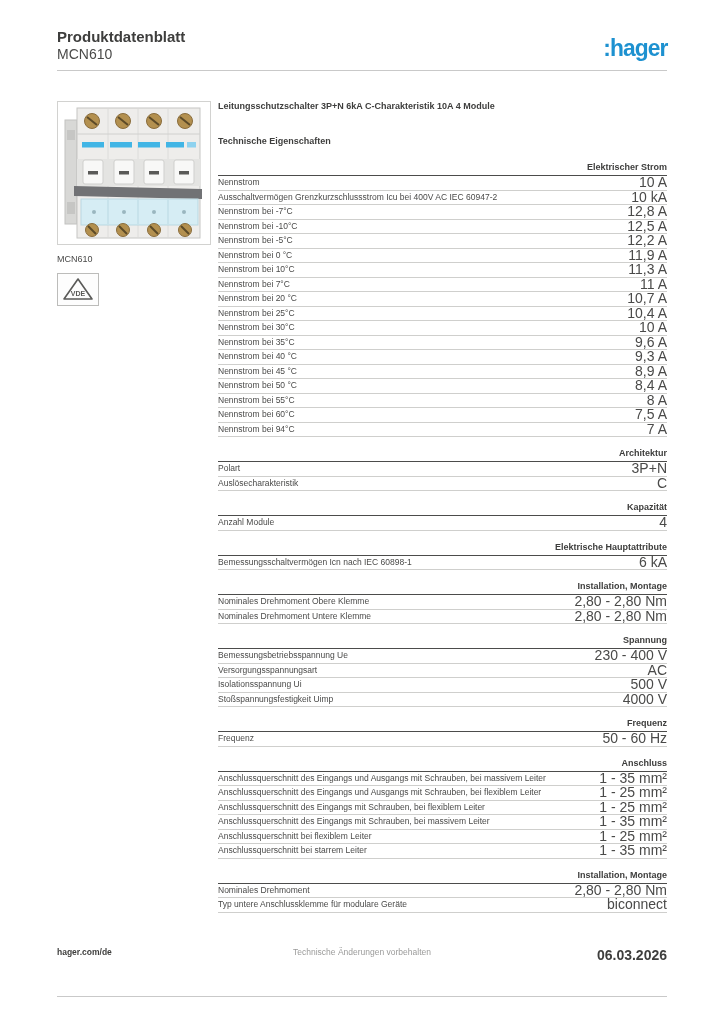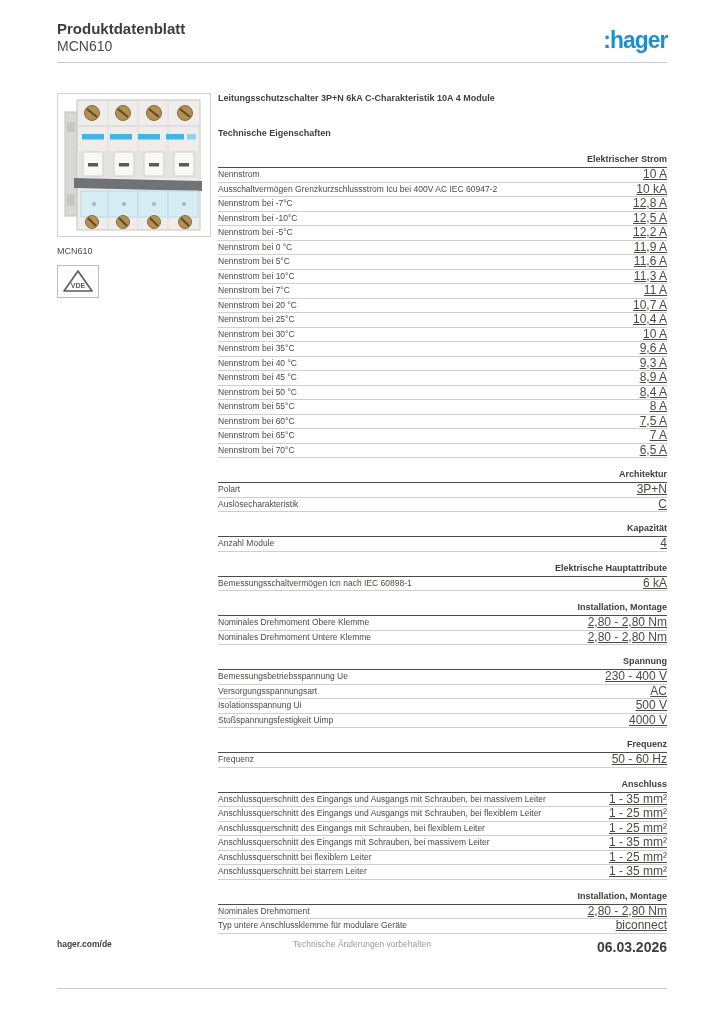--- a/index.html
+++ b/index.html
@@ -2,21 +2,21 @@
 <html><head>
 <meta charset="utf-8">
 <style>
   * { margin:0; padding:0; box-sizing:border-box; }
   html,body { background:#ffffff; }
   body {
     width:724px; height:1024px; position:relative; overflow:hidden;
     font-family:"Liberation Sans","DejaVu Sans",sans-serif;
     color:#3e3e3d;
   }
-  .page { position:absolute; inset:0; background:#fff; }
+  .page { position:absolute; inset:0; background:#fff;margin-top:8px; }
 
   
   .header { position:absolute; left:57px; right:57px; top:20px; height:42px; }
   .header-title { font-size:15px; font-weight:bold; line-height:18px; color:#3e3e3d; }
   .header-subtitle { font-size:14px; line-height:17px; color:#4a4a49; }
   .logo {
     position:absolute; right:0; top:6px;
     font-size:24px; font-weight:bold; color:#1d91d0;
     letter-spacing:-1px; transform:scaleX(.95); transform-origin:right;
   }
@@ -42,21 +42,21 @@
   .t-sec { margin-bottom:10px; }
   .t-hd {
     font-size:9px; font-weight:bold; line-height:12px;
     padding-bottom:2px; border-bottom:1px solid #4c4c4b; color:#3e3e3d;text-align:right;
   }
   .t-row {
     display:flex; justify-content:space-between; align-items:flex-start;
     border-bottom:1px solid #cfcfcd; padding:1px 0 2px; min-height:14.5px;gap:7px;
   }
   .t-label { font-size:8.5px; line-height:10.5px; color:#4a4a49; padding-right:10px; }
-  .t-value { font-size:12px; line-height:10.5px; color:#4a4a49; white-space:nowrap; text-align:right;text-decoration:underline; }
+  .t-value { font-size:14px; line-height:10.5px; color:#4a4a49; white-space:nowrap; text-align:right; }
 
   
   .footer-rule { position:absolute; left:57px; right:57px; top:988px; height:1px; background:#c9c9c9; }
   .footer { position:absolute; left:57px; right:57px; top:939px; height:14px; }
   .footer-left  { position:absolute; left:0; font-size:8.5px; font-weight:bold; color:#3e3e3d; }
   .footer-center{ position:absolute; left:0; right:0; text-align:center; font-size:8.5px; color:#9b9b9a; }
   .footer-right { position:absolute; right:0; font-size:14px; font-weight:bold; color:#3e3e3d; }
 </style>
 </head>
 <body>
@@ -174,24 +174,20 @@
           </div>
           <div class="t-row">
             <span class="t-label">Nennstrom bei -5°C</span>
             <span class="t-value">12,2 A</span>
           </div>
           <div class="t-row">
             <span class="t-label">Nennstrom bei 0 °C</span>
             <span class="t-value">11,9 A</span>
           </div>
           <div class="t-row">
-            <span class="t-label">Nennstrom bei 5°C</span>
-            <span class="t-value">11,6 A</span>
-          </div>
-          <div class="t-row">
             <span class="t-label">Nennstrom bei 10°C</span>
             <span class="t-value">11,3 A</span>
           </div>
           <div class="t-row">
             <span class="t-label">Nennstrom bei 7°C</span>
             <span class="t-value">11 A</span>
           </div>
           <div class="t-row">
             <span class="t-label">Nennstrom bei 20 °C</span>
             <span class="t-value">10,7 A</span>
@@ -222,26 +218,22 @@
           </div>
           <div class="t-row">
             <span class="t-label">Nennstrom bei 55°C</span>
             <span class="t-value">8 A</span>
           </div>
           <div class="t-row">
             <span class="t-label">Nennstrom bei 60°C</span>
             <span class="t-value">7,5 A</span>
           </div>
           <div class="t-row">
-            <span class="t-label">Nennstrom bei 65°C</span>
+            <span class="t-label">Nennstrom bei 94°C</span>
             <span class="t-value">7 A</span>
-          </div>
-          <div class="t-row">
-            <span class="t-label">Nennstrom bei 70°C</span>
-            <span class="t-value">6,5 A</span>
           </div>
         </div>
         <div class="t-sec">
           <div class="t-hd">Architektur</div>
           <div class="t-row">
             <span class="t-label">Polart</span>
             <span class="t-value">3P+N</span>
           </div>
           <div class="t-row">
             <span class="t-label">Auslösecharakteristik</span>

